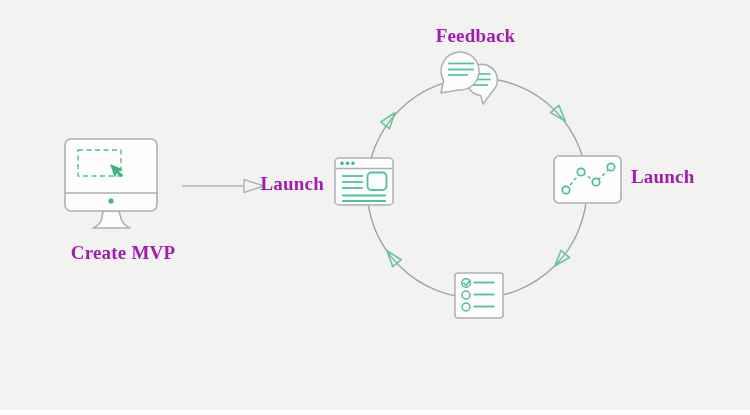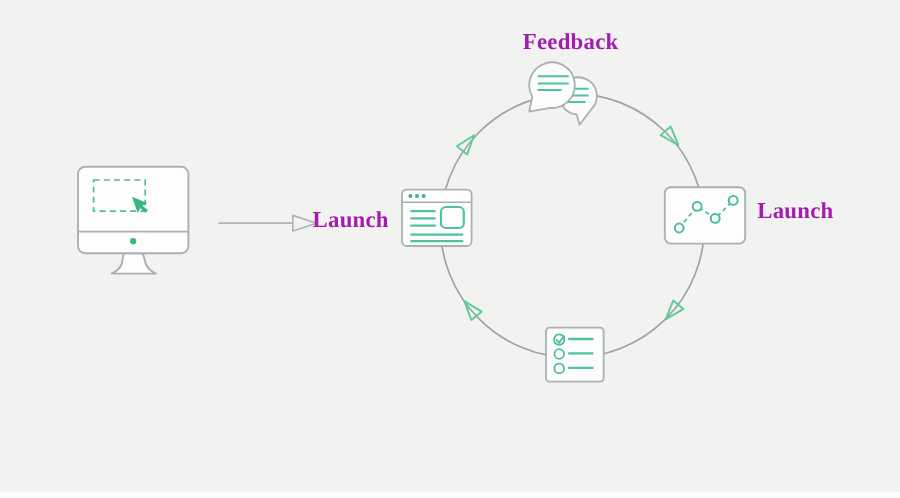--- a/index.html
+++ b/index.html
@@ -112,20 +112,21 @@
       <circle cx="14" cy="37" r="4"></circle>
     </g>
     <path d="M11.8,13.2 L14,15.4 L18,10.2" fill="none" stroke="#4cc092" stroke-width="1.6" stroke-linecap="round"></path>
     <g stroke="#4ec497" stroke-width="1.9">
       <line x1="21.5" y1="12.5" x2="42.5" y2="12.5"></line>
       <line x1="21.5" y1="24.5" x2="42.5" y2="24.5"></line>
       <line x1="21.5" y1="36.5" x2="42.5" y2="36.5"></line>
     </g>
   </svg>
 
+  <div class="label center" style="left:53px;top:242px;width:140px;">Create MVP</div>
 
   <div class="label right" style="left:238px;top:173px;width:86px;">Launch</div>
 
   <div class="label center" style="left:418px;top:25px;width:115px;">Feedback</div>
 
   <div class="label left" style="left:631px;top:166px;width:100px;">Launch</div>
 
 
   <div class="bottom-strip"></div>
 </div>

